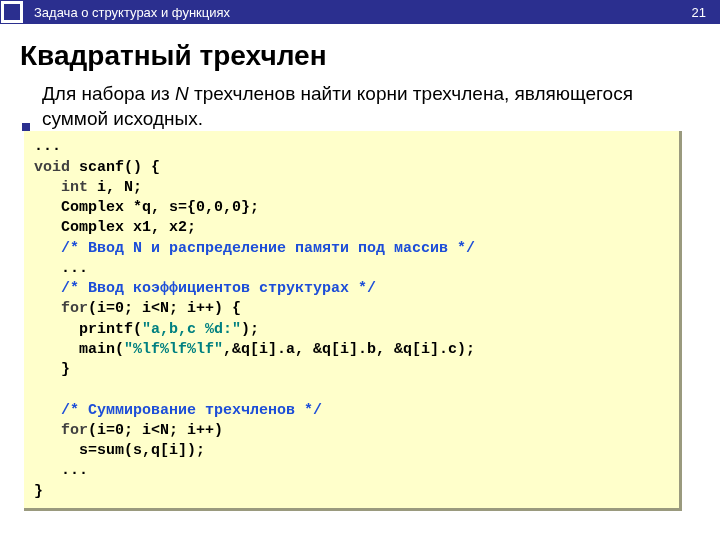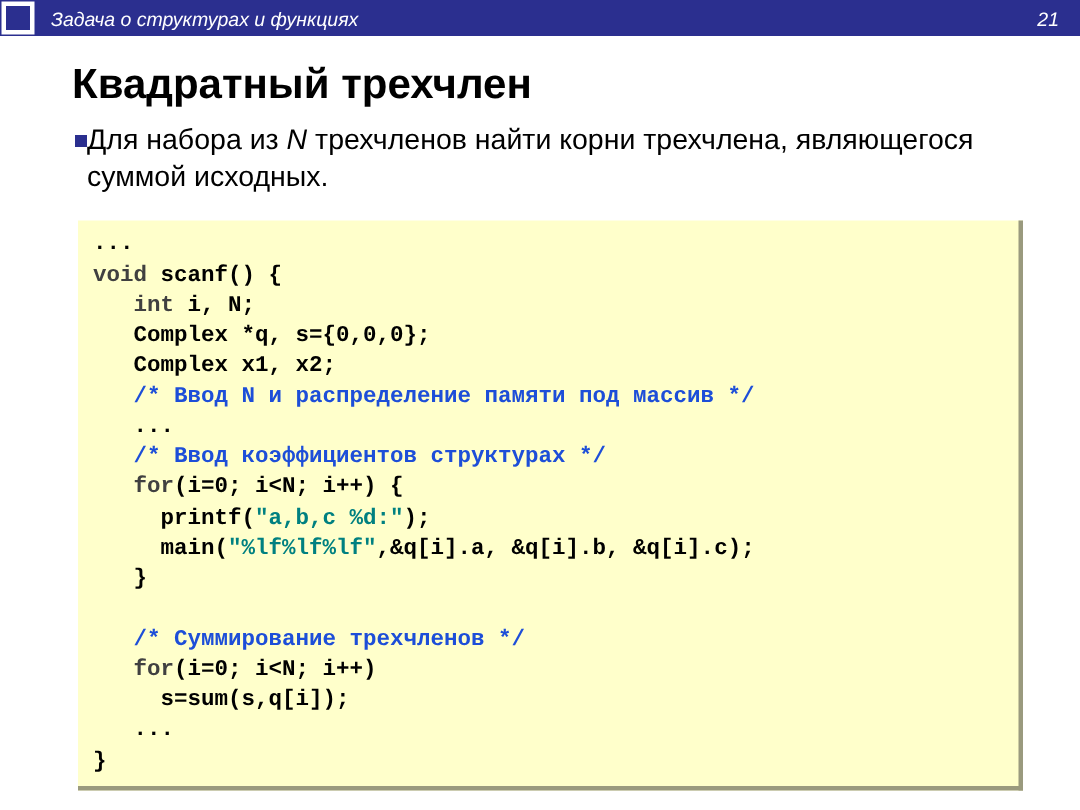--- a/index.html
+++ b/index.html
@@ -29,35 +29,35 @@
   }
   .header-strip {
     flex: 1;
     background: #2b2f8f;
     color: #fff;
     display: flex;
     align-items: center;
     justify-content: space-between;
     padding: 0 14px 0 10px;
     font-size: 13px;
-    font-style: italic;
   }
   .slide-body {
-    padding: 16px 34px 0 48px;
+    padding: 16px 34px 0 20px;
   }
   .slide-title {
     font-size: 28px;
     font-weight: bold;
     color: #000;
     margin-bottom: 10px;
   }
   .bullet-row {
     display: flex;
-    align-items: flex-start;
-    margin-bottom: 16px;
+    align-items: flex-end;
+    gap: 12px;
+    margin-bottom: 0;
     padding-left: 2px;
   }
   .bullet-glyph {
     width: 8px;
     height: 8px;
     background: #2b2f8f;
     margin-top: 8px;
     flex-shrink: 0;
   }
   .bullet-text {

